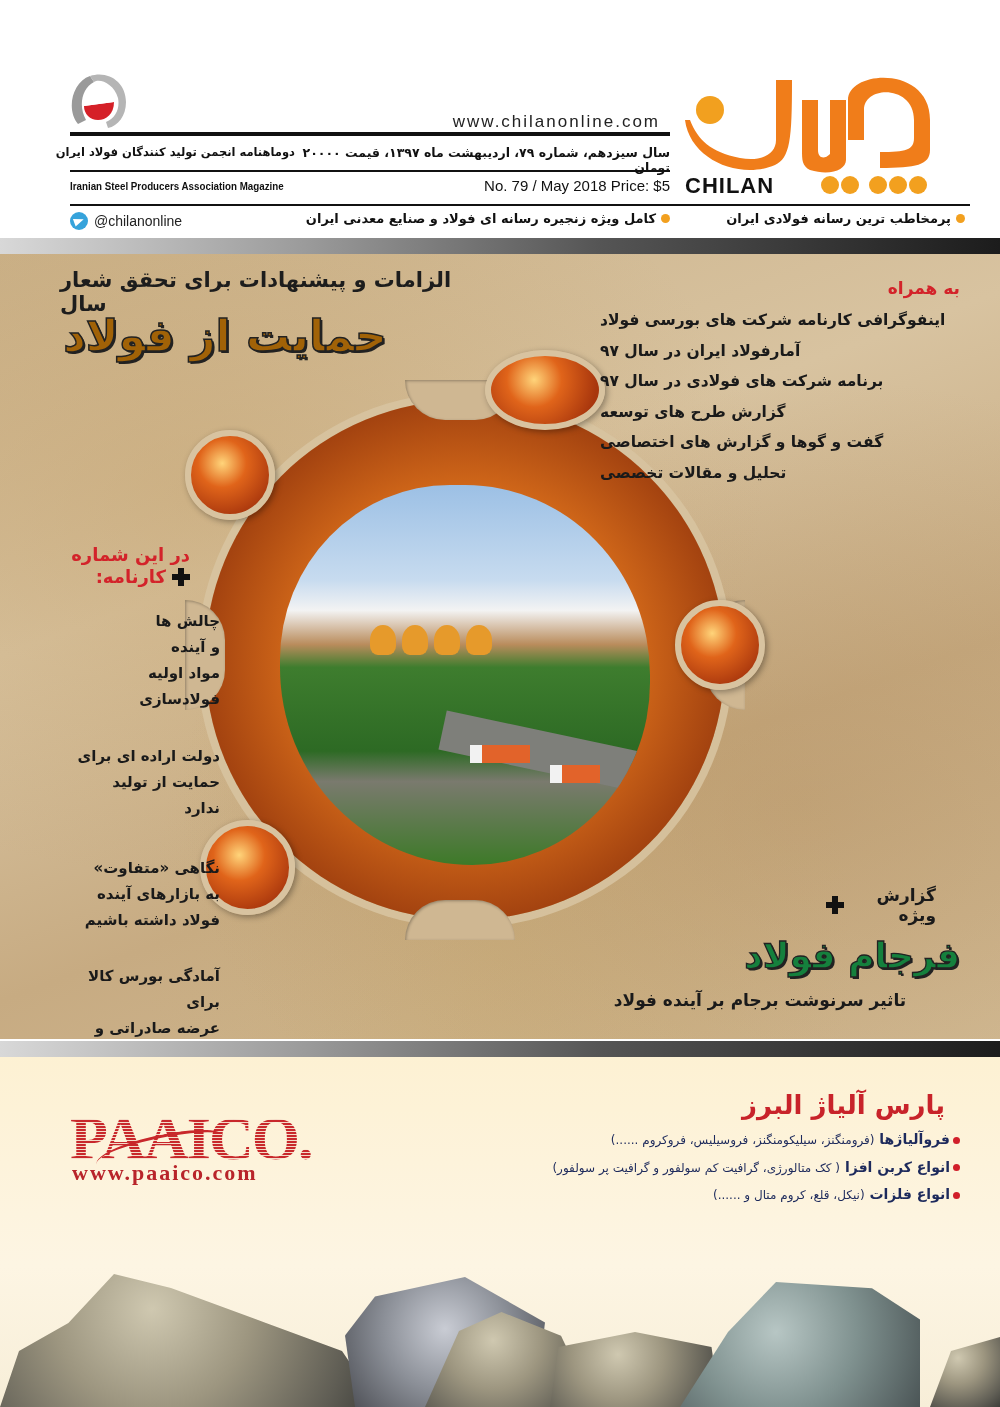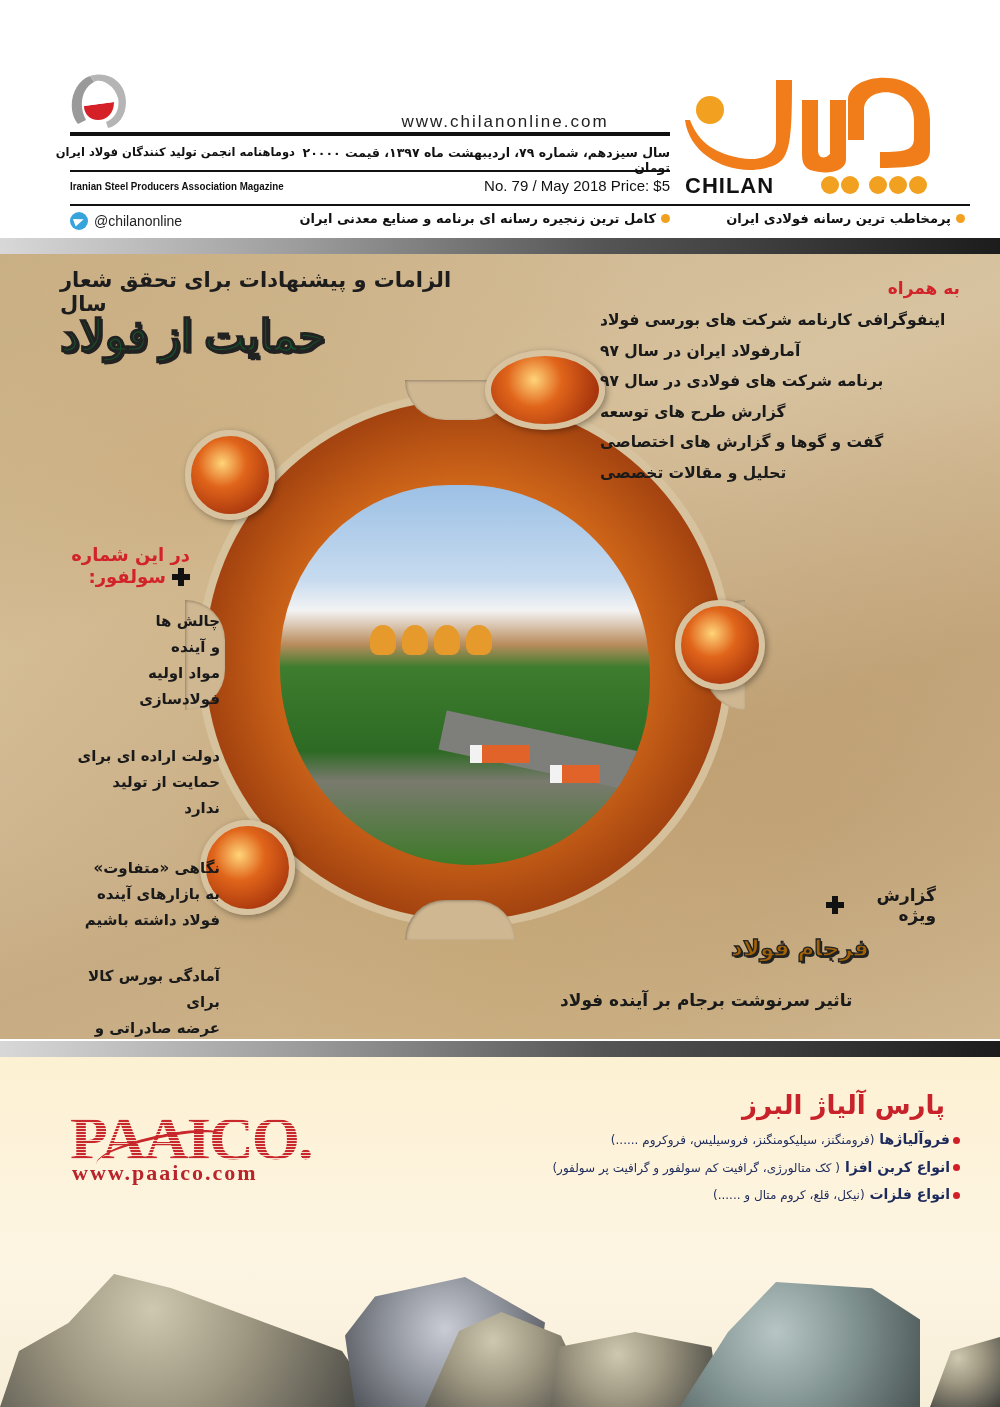--- a/index.html
+++ b/index.html
@@ -6,21 +6,21 @@
   html, body { width: 1000px; height: 1407px; overflow: hidden; background: #ffffff; }
   body { position: relative; font-family: "DejaVu Sans", sans-serif; }
 
   
   .header { position: absolute; left: 0; top: 0; width: 1000px; height: 238px; background: #ffffff; }
   .assoc-logo { position: absolute; left: 68px; top: 72px; width: 62px; height: 58px; }
   .chilan-logo { position: absolute; left: 680px; top: 70px; width: 260px; height: 125px; }
   .chilan-word { position: absolute; left: 685px; top: 173px; font-family: "Liberation Sans", sans-serif; font-weight: bold; font-size: 22px; letter-spacing: 1px; color: #111; }
   .rule { position: absolute; height: 0; border-top: 2px solid #111; }
   .rule.thick { border-top-width: 4px; }
-  .url { position: absolute; left: 350px; top: 112px; width: 310px; text-align: center; font-family: "Liberation Sans", sans-serif; font-size: 17px; letter-spacing: 2px; color: #222; }
+  .url { position: absolute; left: 350px; top: 112px; width: 310px; text-align: right; font-family: "Liberation Sans", sans-serif; font-size: 17px; letter-spacing: 2px; color: #222; }
   .issue-fa { position: absolute; left: 295px; top: 145px; width: 375px; text-align: right; direction: rtl; font-size: 12.5px; font-weight: bold; color: #111; }
   .assoc-fa { position: absolute; left: 70px; top: 145px; width: 225px; text-align: left; direction: rtl; font-size: 11.5px; font-weight: bold; color: #111; white-space: nowrap; }
   .assoc-en { position: absolute; left: 70px; top: 180px; font-family: "Liberation Sans", sans-serif; font-size: 11.5px; font-weight: bold; color: #111; transform: scaleX(0.85); transform-origin: left; }
   .issue-en { position: absolute; left: 360px; top: 177px; width: 310px; text-align: right; font-family: "Liberation Sans", sans-serif; font-size: 15px; color: #111; }
   .telegram { position: absolute; left: 70px; top: 212px; display: flex; align-items: center; gap: 6px; }
   .telegram-icon { width: 18px; height: 18px; border-radius: 50%; background: #36a3db; position: relative; }
   .telegram-icon::after { content: ""; position: absolute; left: 4px; top: 5px; border-left: 10px solid #fff; border-top: 4px solid transparent; border-bottom: 4px solid transparent; transform: rotate(-20deg); }
   .telegram-handle { font-family: "Liberation Sans", sans-serif; font-size: 14px; color: #222; }
   .tag { position: absolute; top: 211px; direction: rtl; font-size: 13px; font-weight: bold; color: #111; display: flex; align-items: center; gap: 5px; white-space: nowrap; }
   .dot-or { width: 9px; height: 9px; border-radius: 50%; background: #f2a01f; display: inline-block; flex: none; }
@@ -28,21 +28,21 @@
   
   .cover { position: absolute; left: 0; top: 238px; width: 1000px; height: 803px; overflow: hidden;
     background:
       radial-gradient(ellipse at 20% 30%, rgba(190,150,90,0.35), transparent 50%),
       radial-gradient(ellipse at 80% 70%, rgba(170,130,80,0.3), transparent 55%),
       radial-gradient(ellipse at 50% 90%, rgba(200,170,110,0.35), transparent 50%),
       linear-gradient(160deg, #cbb28a 0%, #d8c3a0 35%, #c7ab82 65%, #d3bc96 100%); }
   .band { position: absolute; left: 0; width: 1000px; height: 16px; background: linear-gradient(90deg, #d8d8d8 0%, #9c9c9c 30%, #555 60%, #1c1c1c 100%); }
 
   .headline-sub { position: absolute; left: 60px; top: 268px; width: 430px; text-align: left; direction: rtl; font-size: 21px; font-weight: bold; color: #1d1d1d; }
-  .headline-main { position: absolute; left: 60px; top: 310px; width: 330px; text-align: left; direction: rtl; font-size: 44px; font-weight: bold; color: #14532d; -webkit-text-stroke: 1.5px #222; text-shadow: 2px 2px 0 #222; font-family: Liberation Serif, serif; }
+  .headline-main { position: absolute; left: 60px; top: 310px; width: 330px; text-align: center; direction: rtl; font-size: 44px; font-weight: bold; color: #a16207; -webkit-text-stroke: 1.5px #222; text-shadow: 2px 2px 0 #222; }
 
   
   .collage { position: absolute; left: 185px; top: 380px; width: 560px; height: 560px; }
   .gear { position: absolute; left: 20px; top: 20px; width: 520px; height: 520px; border-radius: 50%;
     background: radial-gradient(circle at 50% 50%, #c94f0c 0%, #d46a1a 45%, #9b3c0e 75%, #6e2a0b 100%);
     box-shadow: 0 0 0 8px rgba(215,195,160,0.9); }
   .scene { position: absolute; left: 95px; top: 105px; width: 370px; height: 380px; border-radius: 46% 50% 48% 52%; overflow: hidden;
     background: linear-gradient(180deg, #9cc0e5 0%, #c7dbef 25%, #f3f3f3 33%, #b98c5c 42%, #3e7d2e 48%, #2d6a24 70%, #7a7a6e 78%, #3d7a28 100%); }
   .scene .silo { position: absolute; top: 140px; width: 26px; height: 30px; border-radius: 50% 50% 30% 30%; background: #e69a2b; }
   .scene .road { position: absolute; left: 160px; top: 250px; width: 240px; height: 40px; background: #7e7f7a; transform: rotate(12deg); }
@@ -60,22 +60,22 @@
   .in-issue { position: absolute; left: 60px; top: 543px; width: 130px; text-align: right; direction: rtl; font-size: 18px; font-weight: bold; color: #d3232a; line-height: 24px; }
   .read-row { position: absolute; left: 60px; top: 566px; width: 130px; display: flex; flex-direction: row-reverse; align-items: center; justify-content: flex-end; gap: 6px; direction: rtl; }
   .read-label { font-size: 18px; font-weight: bold; color: #d3232a; }
   .plus { width: 18px; height: 18px; position: relative; flex: none; }
   .plus::before, .plus::after { content: ""; position: absolute; background: #111; }
   .plus::before { left: 6px; top: 0; width: 6px; height: 18px; }
   .plus::after { left: 0; top: 6px; width: 18px; height: 6px; }
   .story { position: absolute; left: 60px; width: 160px; direction: rtl; text-align: right; font-size: 15px; font-weight: bold; color: #1a1a1a; line-height: 26px; }
   .special-label { direction: rtl; font-size: 17px; font-weight: bold; color: #1a1a1a; }
   .special-row { position: absolute; left: 600px; top: 885px; width: 360px; display: flex; justify-content: flex-end; align-items: center; gap: 8px; }
-  .feature-title { position: absolute; left: 640px; top: 935px; width: 320px; text-align: center; direction: rtl; font-size: 23px; font-weight: bold; color: #a16207; -webkit-text-stroke: 1.3px #222; text-shadow: 2px 2px 0 #222; }
-  .feature-sub { position: absolute; left: 560px; top: 990px; width: 400px; text-align: left; direction: rtl; font-size: 17px; font-weight: bold; color: #1a1a1a; }
+  .feature-title { position: absolute; left: 640px; top: 935px; width: 320px; text-align: right; direction: rtl; font-size: 36px; font-weight: bold; color: #15803d; -webkit-text-stroke: 1.3px #222; text-shadow: 2px 2px 0 #222; }
+  .feature-sub { position: absolute; left: 560px; top: 990px; width: 400px; text-align: center; direction: rtl; font-size: 17px; font-weight: bold; color: #1a1a1a; }
 
   
   .ad { position: absolute; left: 0; top: 1057px; width: 1000px; height: 350px; background: linear-gradient(180deg, #fdf1d3 0%, #fdf5e3 60%, #f7eed8 100%); overflow: hidden; }
   .paaico-logo { position: absolute; left: 70px; top: 1105px; font-family: "Liberation Serif", serif; font-size: 62px; font-weight: bold; letter-spacing: -2px; color: transparent;
     background: repeating-linear-gradient(180deg, #c8282b 0px, #c8282b 2px, #f5dcc9 2px, #f5dcc9 3px); -webkit-background-clip: text; background-clip: text; line-height: 66px; }
   .paaico-swoosh { position: absolute; left: 95px; top: 1135px; width: 130px; height: 30px; border-top: 3px solid #c8282b; border-radius: 60% 40% 0 0; transform: rotate(-10deg); }
   .paaico-url { position: absolute; left: 72px; top: 1160px; font-family: "Liberation Serif", serif; font-size: 22px; font-weight: bold; letter-spacing: 2px; color: #b8242a; }
   .ad-title { position: absolute; left: 540px; top: 1090px; width: 405px; text-align: right; direction: rtl; font-size: 26px; font-weight: bold; color: #c8232a; }
   .ad-list { position: absolute; left: 470px; top: 1126px; width: 490px; list-style: none; direction: rtl; text-align: right; }
   .ad-list li { font-size: 14px; font-weight: bold; color: #1d2a5c; line-height: 26.5px; white-space: nowrap; }
@@ -120,21 +120,21 @@
   <div class="issue-en">No. 79 / May 2018 Price: $5</div>
   <div class="rule" style="left:70px; top:204px; width:900px;"></div>
 
   <div class="telegram">
     <span class="telegram-icon"></span>
     <span class="telegram-handle">@chilanonline</span>
   </div>
 
   <div class="tag" style="right:330px;">
     <span class="dot-or"></span>
-    <span>کامل ترین زنجیره رسانه ای برنامه و صنایع معدنی ایران</span>
+    <span>کامل ویژه زنجیره رسانه ای فولاد و صنایع معدنی ایران</span>
   </div>
   <div class="tag" style="right:35px;margin-left:27px;">
     <span class="dot-or"></span>
     <span>پرمخاطب ترین رسانه فولادی ایران</span>
   </div>
 </div>
 
 <div class="band" style="top:238px;"></div>
 <div class="cover" style="top:254px; height:785px;"></div>
 
@@ -167,21 +167,21 @@
   <li>اینفوگرافی کارنامه شرکت های بورسی فولاد</li>
   <li>آمارفولاد ایران در سال ۹۷</li>
   <li>برنامه شرکت های فولادی در سال ۹۷</li>
   <li>گزارش طرح های توسعه</li>
   <li>گفت و گوها و گزارش های اختصاصی</li>
   <li>تحلیل و مقالات تخصصی</li>
 </ul>
 
 <div class="in-issue">در این شماره</div>
 <div class="read-row">
-  <span class="read-label">سولفور:</span>
+  <span class="read-label">کارنامه:</span>
   <span class="plus"></span>
 </div>
 
 <div class="story" style="top:608px;">
   <div>چالش ها</div>
   <div>و آینده</div>
   <div>مواد اولیه</div>
   <div>فولادسازی</div>
 </div>
 <div class="story" style="top:743px;">

